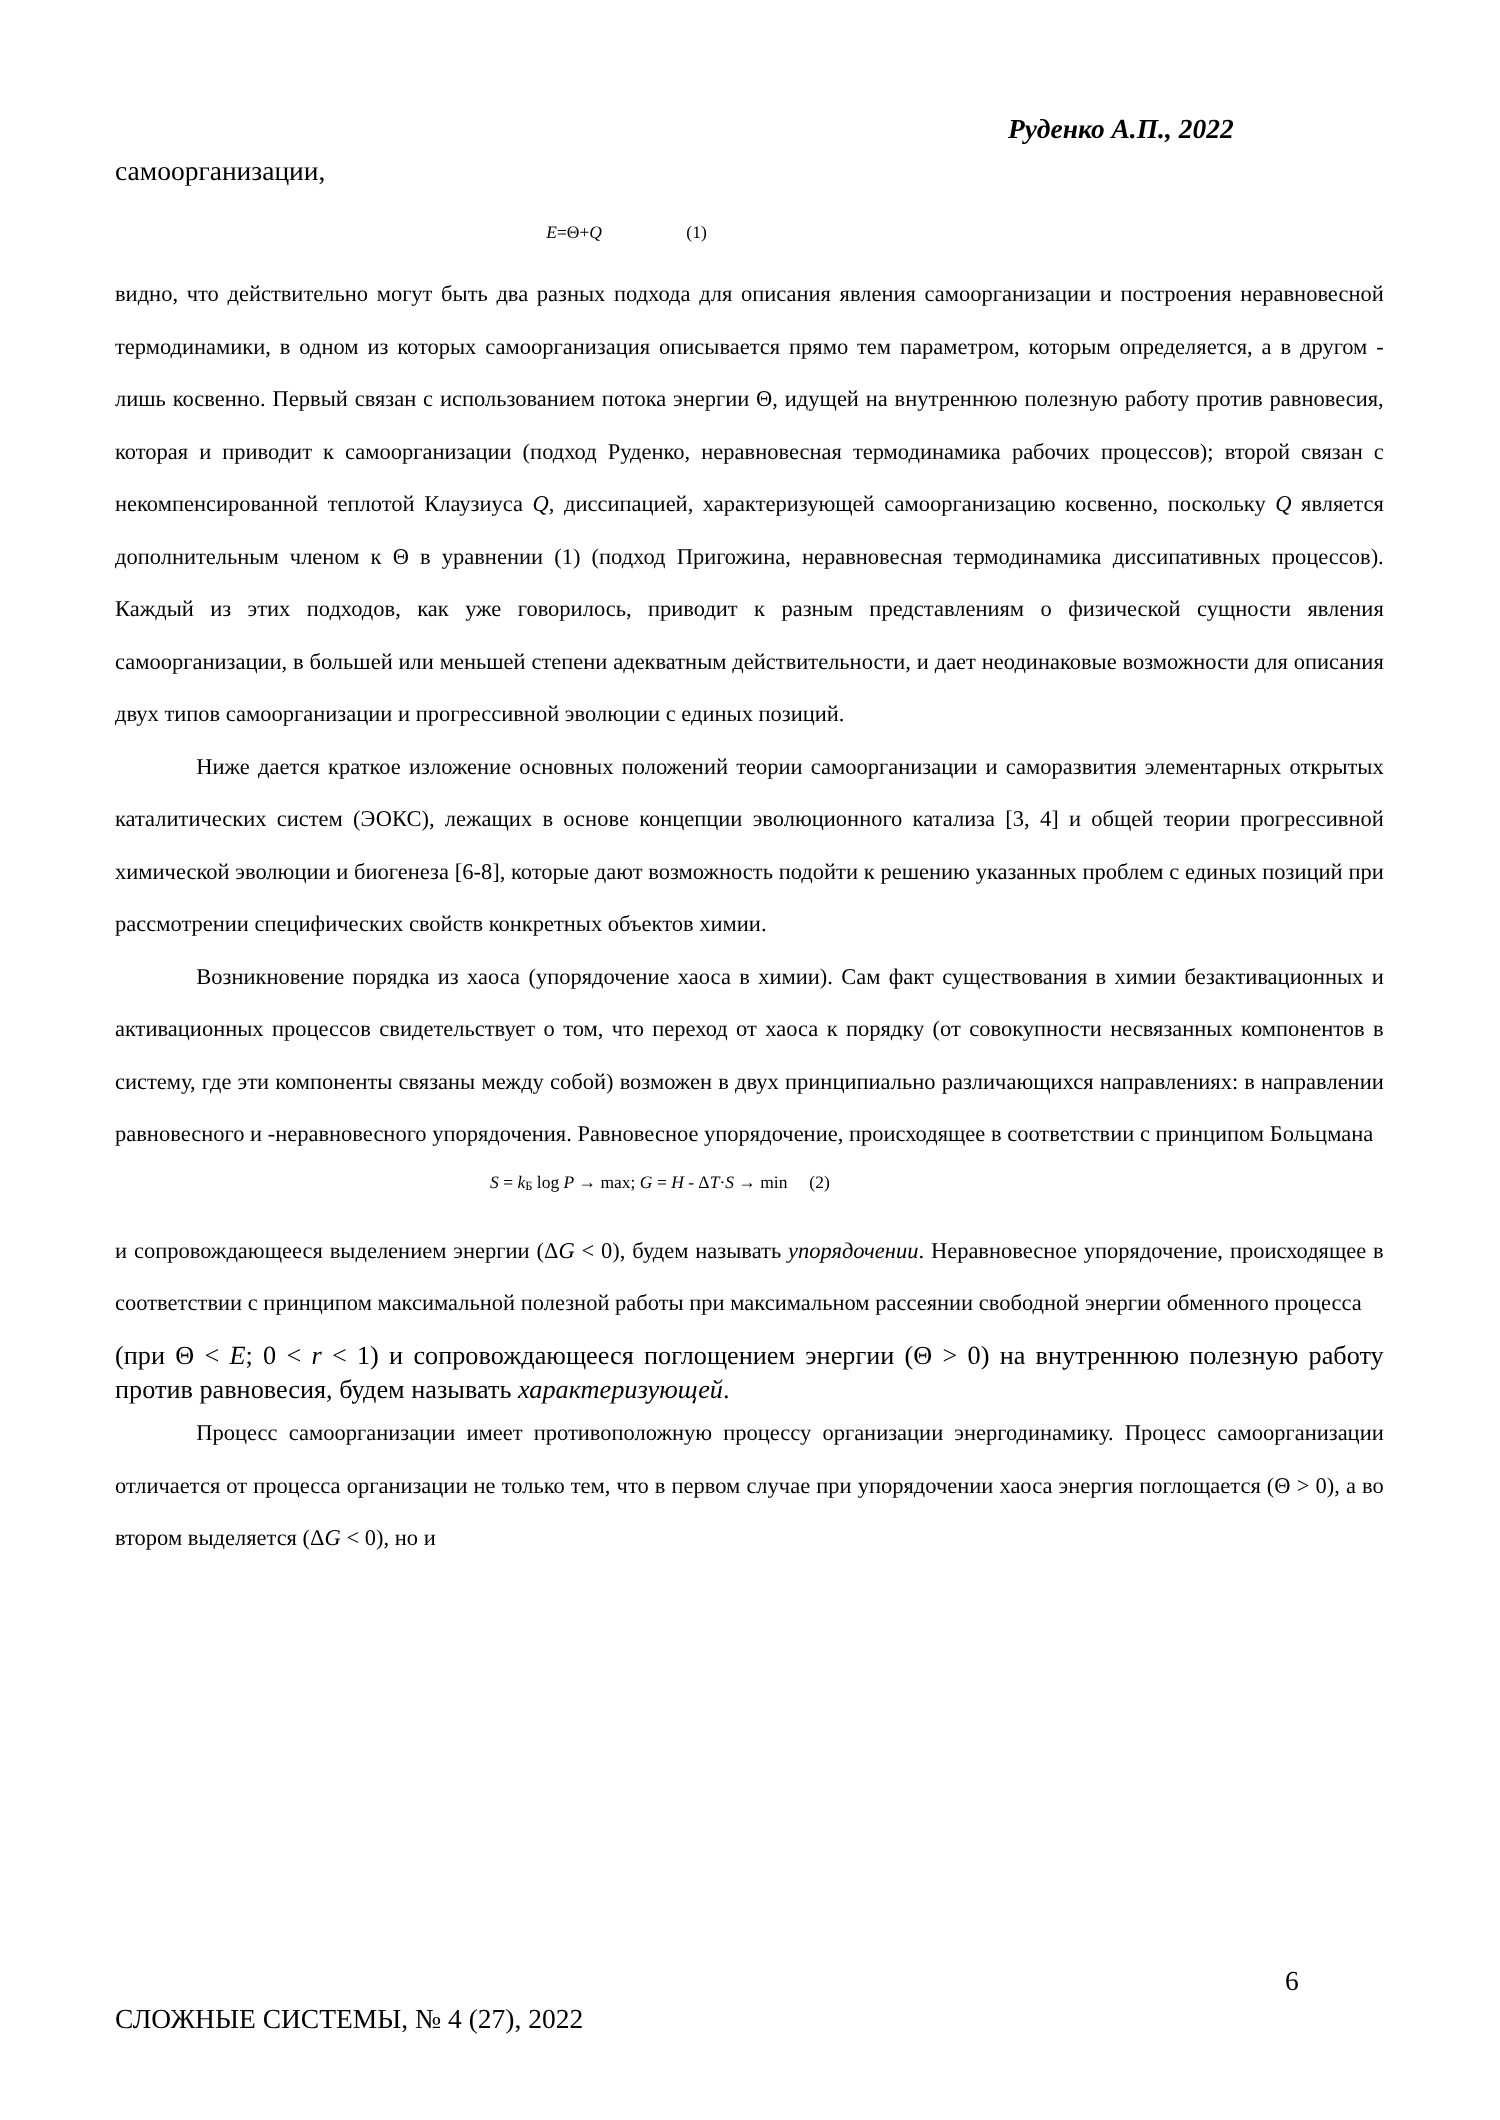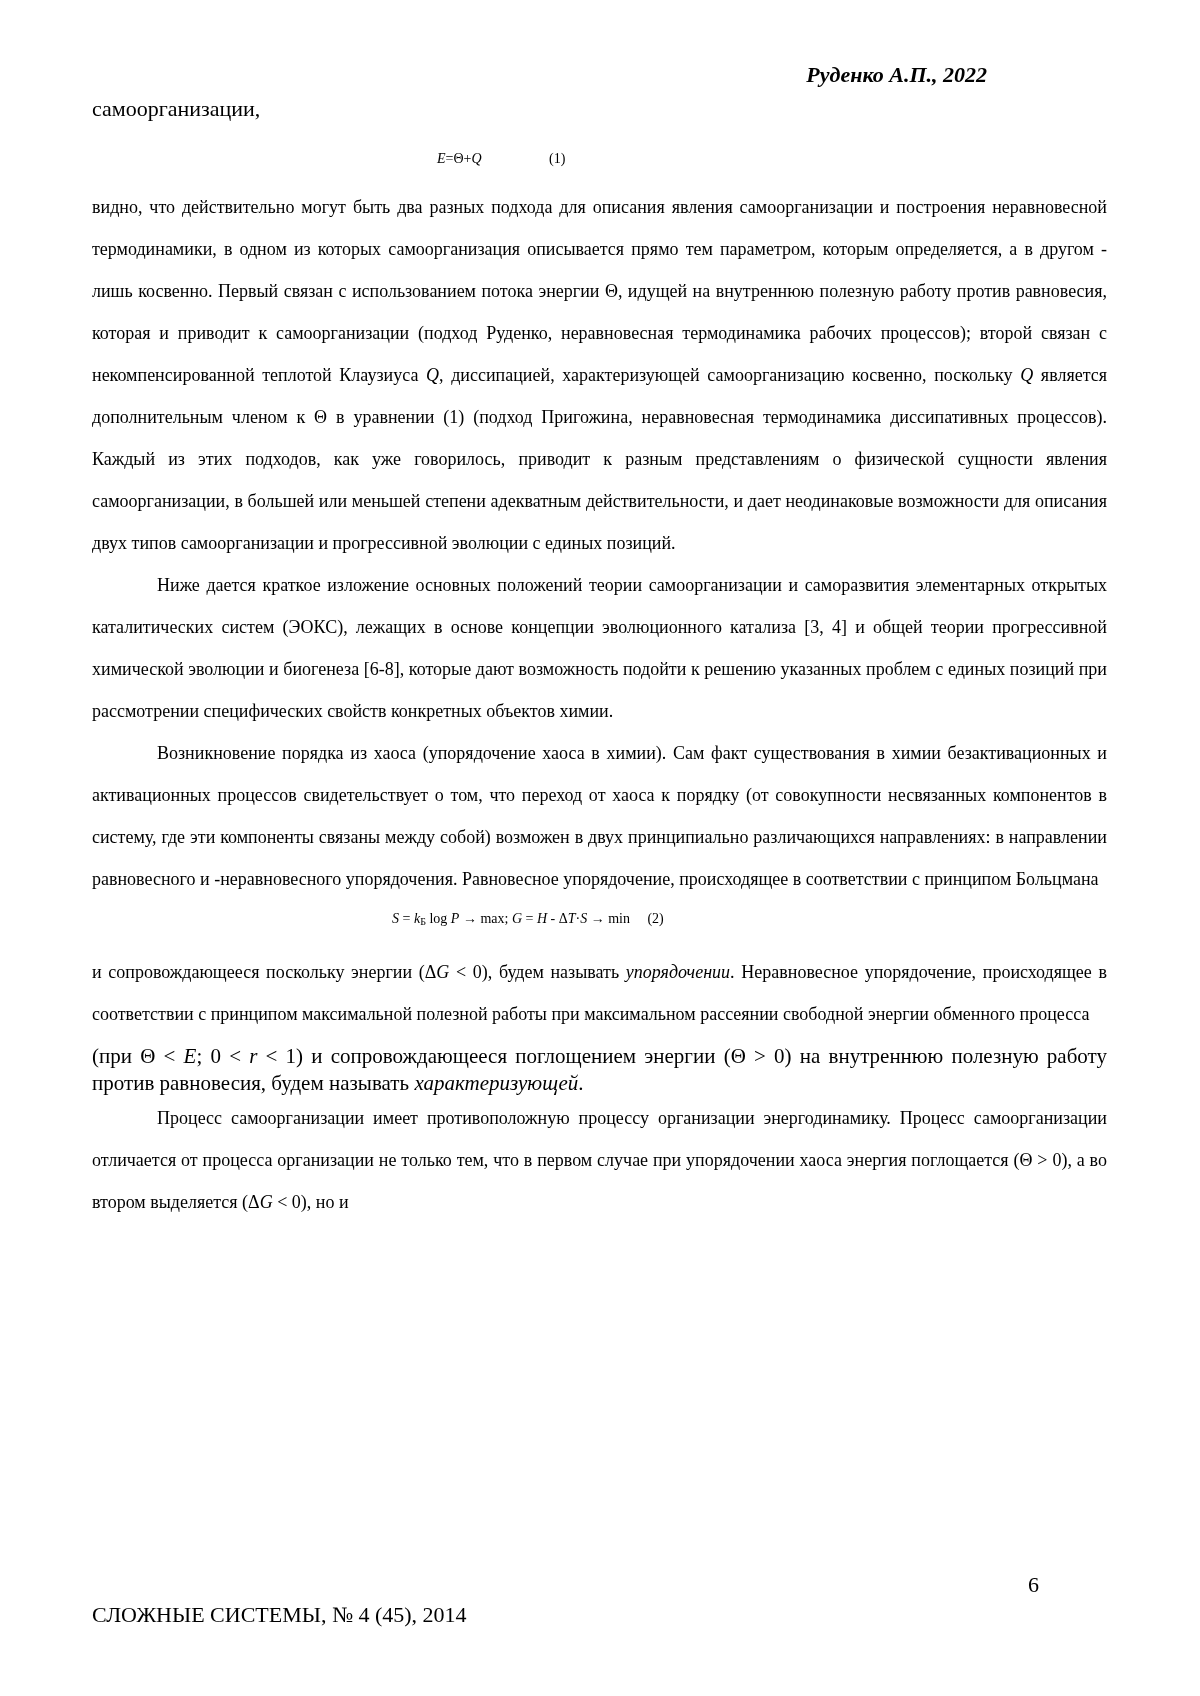--- a/index.html
+++ b/index.html
@@ -5,21 +5,21 @@
   html, body { margin: 0; padding: 0; background: #e8e8e8; }
   .page {
     position: relative;
     width: 1200px;
     height: 1696px;
     margin: 0 auto;
     background: #ffffff;
     color: #000000;
     font-family: "Liberation Serif", "DejaVu Serif", serif;
     box-sizing: border-box;
-    padding: 60px 93px 0 92px;
+    padding: 88px 93px 0 92px;
     overflow: hidden;
   }
   .author-header {
     font-size: 22px;
     line-height: 30px;
     font-weight: bold;
     font-style: italic;
     text-align: right;
     padding-right: 120px;
   }
@@ -86,24 +86,24 @@
 
   <p class="body indent"><span>Ниже дается краткое изложение основных положений теории самоорганизации и саморазвития элементарных открытых каталитических систем (ЭОКС), лежащих в основе концепции эволюционного катализа [3, 4] и общей теории прогрессивной химической эволюции и биогенеза [6-8], которые дают возможность подойти к решению указанных проблем с единых позиций при рассмотрении специфических свойств конкретных объектов химии.</span></p>
 
   <p class="body indent"><span class="s-b">Возникновение порядка из хаоса (упорядочение хаоса в химии).</span><span> Сам факт существования в химии безактивационных и активационных процессов свидетельствует о том, что переход от хаоса к порядку (от совокупности несвязанных компонентов в систему, где эти компоненты связаны между собой) возможен в двух принципиально различающихся направлениях: в направлении равновесного и -неравновесного упорядочения. Равновесное упорядочение, происходящее в соответствии с принципом Больцмана</span></p>
 
   <div class="formula f2">
     <span class="fexpr"><span class="s-i">S</span><span> = </span><span class="s-i">k</span><span class="s-sub">Б</span><span> log </span><span class="s-i">P</span><span> → max; </span><span class="s-i">G</span><span> = </span><span class="s-i">H</span><span> - Δ</span><span class="s-i">T</span><span>·</span><span class="s-i">S</span><span> → min</span></span>
     <span class="fnum">(2)</span>
   </div>
 
-  <p class="body"><span>и сопровождающееся поскольку энергии (Δ</span><span class="s-i">G</span><span> &lt; 0), будем называть </span><span class="s-i">упорядочении</span><span>. Неравновесное упорядочение, происходящее в соответствии с принципом максимальной полезной работы при максимальном рассеянии свободной энергии обменного процесса</span></p>
+  <p class="body"><span>и сопровождающееся выделением энергии (Δ</span><span class="s-i">G</span><span> &lt; 0), будем называть </span><span class="s-i">упорядочении</span><span>. Неравновесное упорядочение, происходящее в соответствии с принципом максимальной полезной работы при максимальном рассеянии свободной энергии обменного процесса</span></p>
 
 
   <p class="body small-para"><span>(при Θ &lt; </span><span class="s-i">E</span><span>; 0 &lt; </span><span class="s-i">r</span><span> &lt; 1) и сопровождающееся поглощением энергии (Θ &gt; 0) на внутреннюю полезную работу против равновесия, будем называть </span><span class="s-i">характеризующей</span><span>.</span></p>
 
   <p class="body indent para6"><span>Процесс самоорганизации имеет противоположную процессу организации энергодинамику. Процесс самоорганизации отличается от процесса организации не только тем, что в первом случае при упорядочении хаоса энергия поглощается (Θ &gt; 0), а во втором выделяется (Δ</span><span class="s-i">G</span><span> &lt; 0), но и</span></p>
 
   <div class="page-number">6</div>
 
-  <div class="journal-footer">СЛОЖНЫЕ СИСТЕМЫ, № 4 (45), 2014</div>
+  <div class="journal-footer">СЛОЖНЫЕ СИСТЕМЫ, № 4 (27), 2022</div>
 
 </div>
 
 </body></html>

